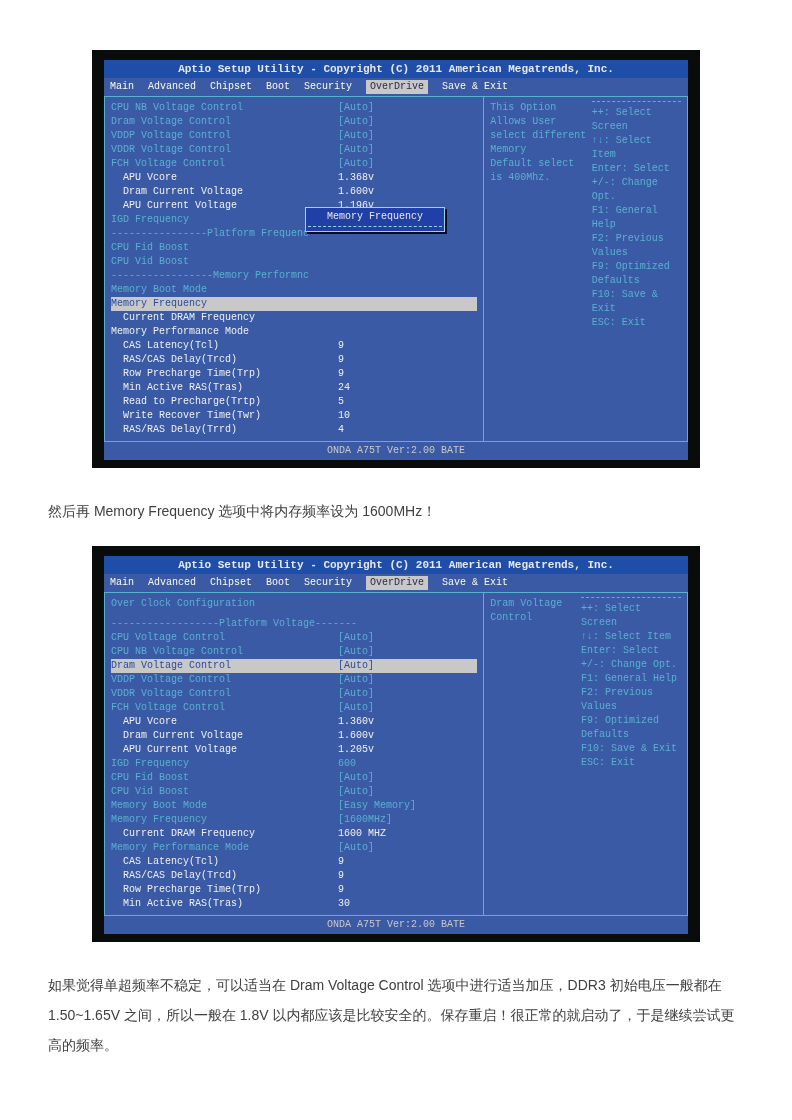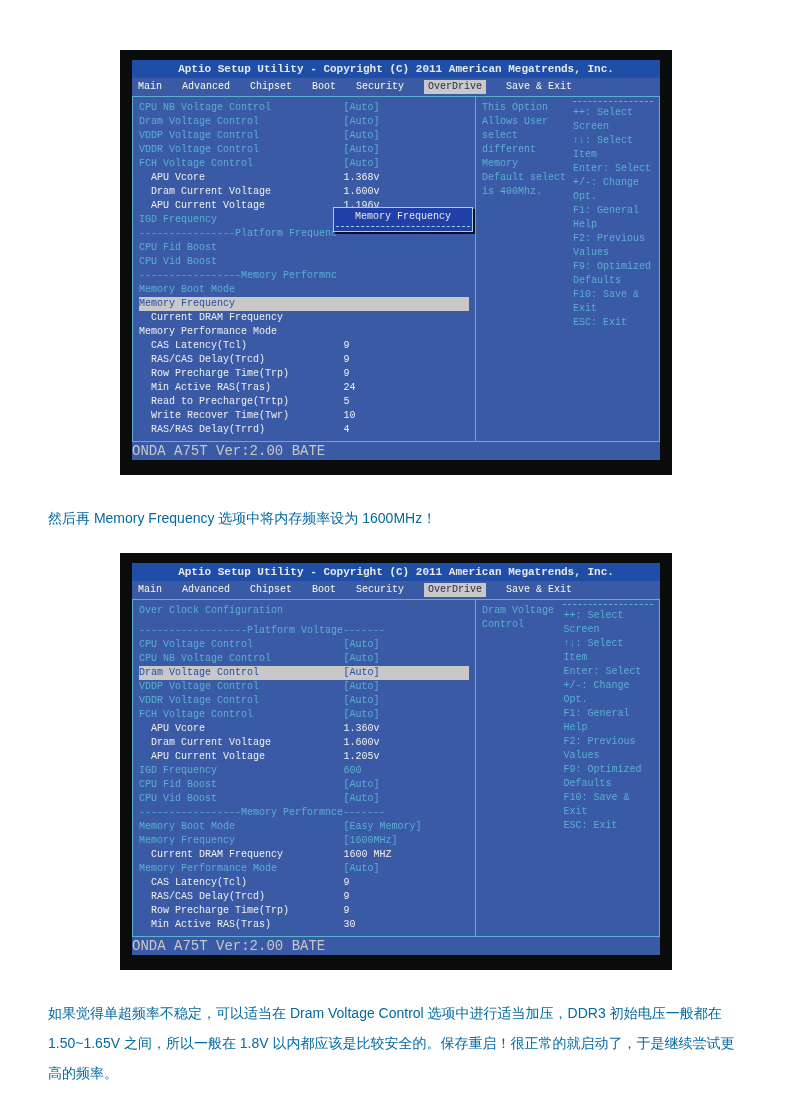--- a/index.html
+++ b/index.html
@@ -10,44 +10,44 @@
     color: #333;
     padding: 30px 40px;
   }
 
   .bios-wrap {
     display: flex;
     justify-content: center;
     margin: 20px 0 28px 0;
   }
   .bios {
-    width: 552px;
+    width: 608px;
     background: #0a0c0c;
-    padding: 10px 12px 15px 12px;
+    padding: 10px 12px 8px 12px;
     font-family: "Courier New", monospace;
     font-size: 10px;
     line-height: 14px;
     color: #5ab0d0;
   }
 
   .bios .title-bar {
     background: #1e4ea8;
     color: #e8e8e8;
     text-align: center;
     padding: 2px 0;
     font-weight: bold;
     font-size: 11px;
   }
   .bios .menu-bar {
     background: #3a5aa5;
     color: #fafbef;
     padding: 2px 6px;
     font-size: 10px;
     display: flex;
-    gap: 20px;
+    gap: 14px;
   }
   .bios .menu-bar .sel {
     background: #c8c8c8;
     color: #2a2a4a;
     padding: 0 4px;
   }
 
   .bios .body {
     display: flex;
     background: #3a5aa5;
@@ -94,31 +94,32 @@
     padding-bottom: 2px;
     margin-bottom: 2px;
     white-space: pre;
   }
   .bios .popup .opt { padding: 0 4px; color: #e8e8e8; }
   .bios .popup .opt.sel { background: #c8c8c8; color: #2a2a4a; }
 
   .bios .footer {
     background: #3a5aa5;
     color: #c8c8c8;
+    text-align: center;
     padding: 2px 0;
-    font-size: 14px;
+    font-size: 10px;
   }
   .bios .help-top p { color: #5ab0d0; }
   .bios .keys p { color: #5ab0d0; }
   .bios .keys { border-top: 1px dashed #5ab0d0; padding-top: 4px; }
 
   .article-text {
     font-size: 14px;
     line-height: 30px;
-    color: #0369a1;
+    color: #404040;
     margin: 14px 8px;
   }
 </style>
 </head>
 <body>
 
 <div class="bios-wrap">
   <div class="bios">
     <div class="title-bar">Aptio Setup Utility - Copyright (C) 2011 American Megatrends, Inc.</div>
     <div class="menu-bar">
@@ -210,21 +211,20 @@
             <div class="row hl"><span class="lbl">Dram Voltage Control</span><span class="val">[Auto]</span></div>
             <div class="row "><span class="lbl">VDDP Voltage Control</span><span class="val">[Auto]</span></div>
             <div class="row "><span class="lbl">VDDR Voltage Control</span><span class="val">[Auto]</span></div>
             <div class="row "><span class="lbl">FCH Voltage Control</span><span class="val">[Auto]</span></div>
             <div class="row white"><span class="lbl">  APU Vcore</span><span class="val">1.360v</span></div>
             <div class="row white"><span class="lbl">  Dram Current Voltage</span><span class="val">1.600v</span></div>
             <div class="row white"><span class="lbl">  APU Current Voltage</span><span class="val">1.205v</span></div>
             <div class="row "><span class="lbl">IGD Frequency</span><span class="val">600</span></div>
             <div class="row "><span class="lbl">CPU Fid Boost</span><span class="val">[Auto]</span></div>
             <div class="row "><span class="lbl">CPU Vid Boost</span><span class="val">[Auto]</span></div>
-            <div class="row section"><span class="lbl">-----------------Memory Performnce-------</span><span class="val"></span></div>
             <div class="row "><span class="lbl">Memory Boot Mode</span><span class="val">[Easy Memory]</span></div>
             <div class="row "><span class="lbl">Memory Frequency</span><span class="val">[1600MHz]</span></div>
             <div class="row white"><span class="lbl">  Current DRAM Frequency</span><span class="val">1600 MHZ</span></div>
             <div class="row "><span class="lbl">Memory Performance Mode</span><span class="val">[Auto]</span></div>
             <div class="row white"><span class="lbl">  CAS Latency(Tcl)</span><span class="val">9</span></div>
             <div class="row white"><span class="lbl">  RAS/CAS Delay(Trcd)</span><span class="val">9</span></div>
             <div class="row white"><span class="lbl">  Row Precharge Time(Trp)</span><span class="val">9</span></div>
             <div class="row white"><span class="lbl">  Min Active RAS(Tras)</span><span class="val">30</span></div>
           </div>
       </div>

